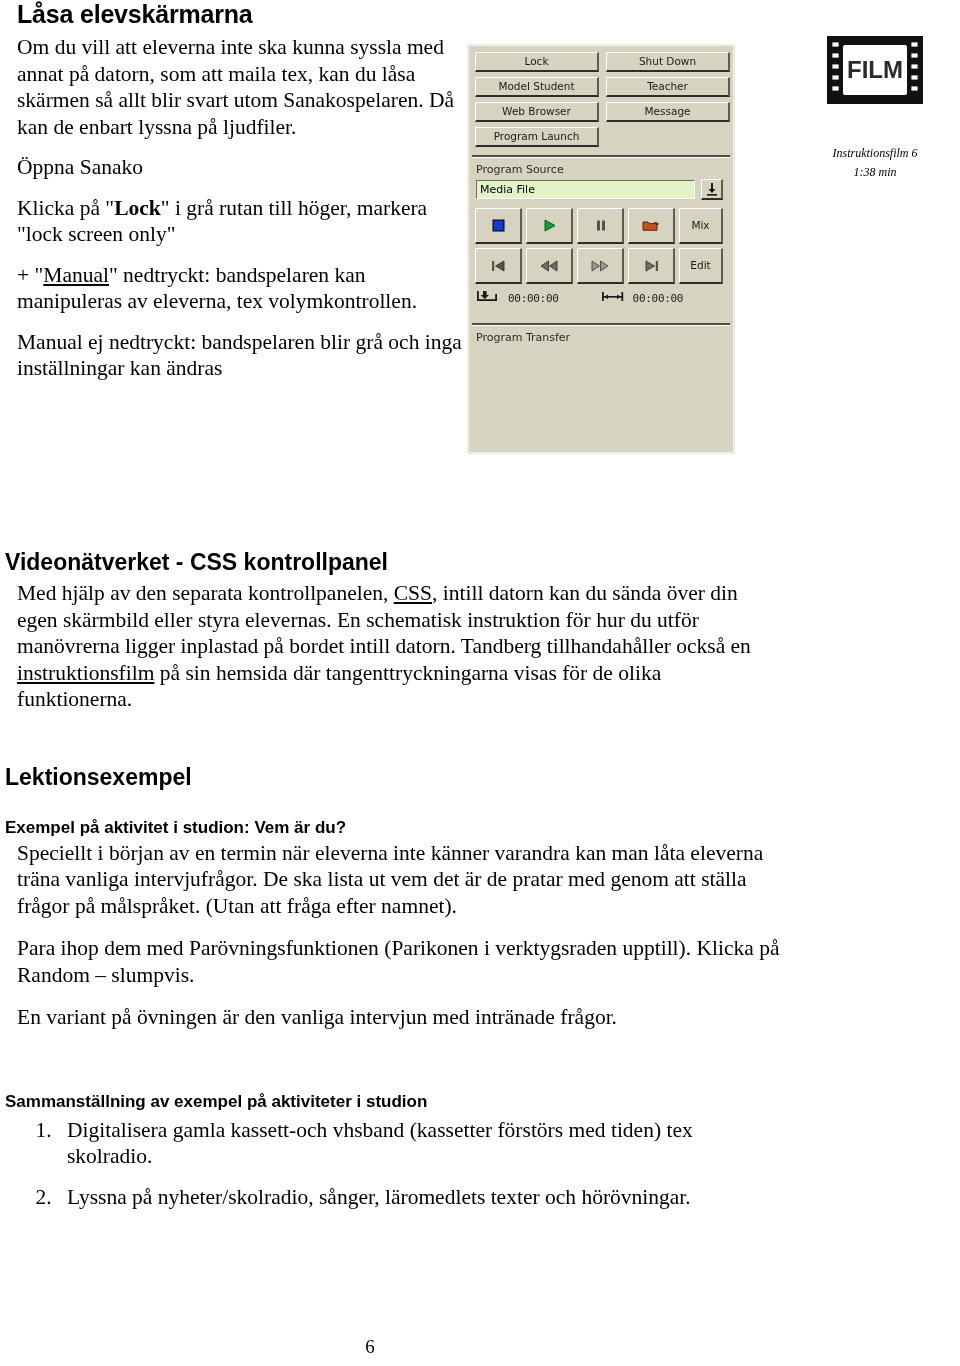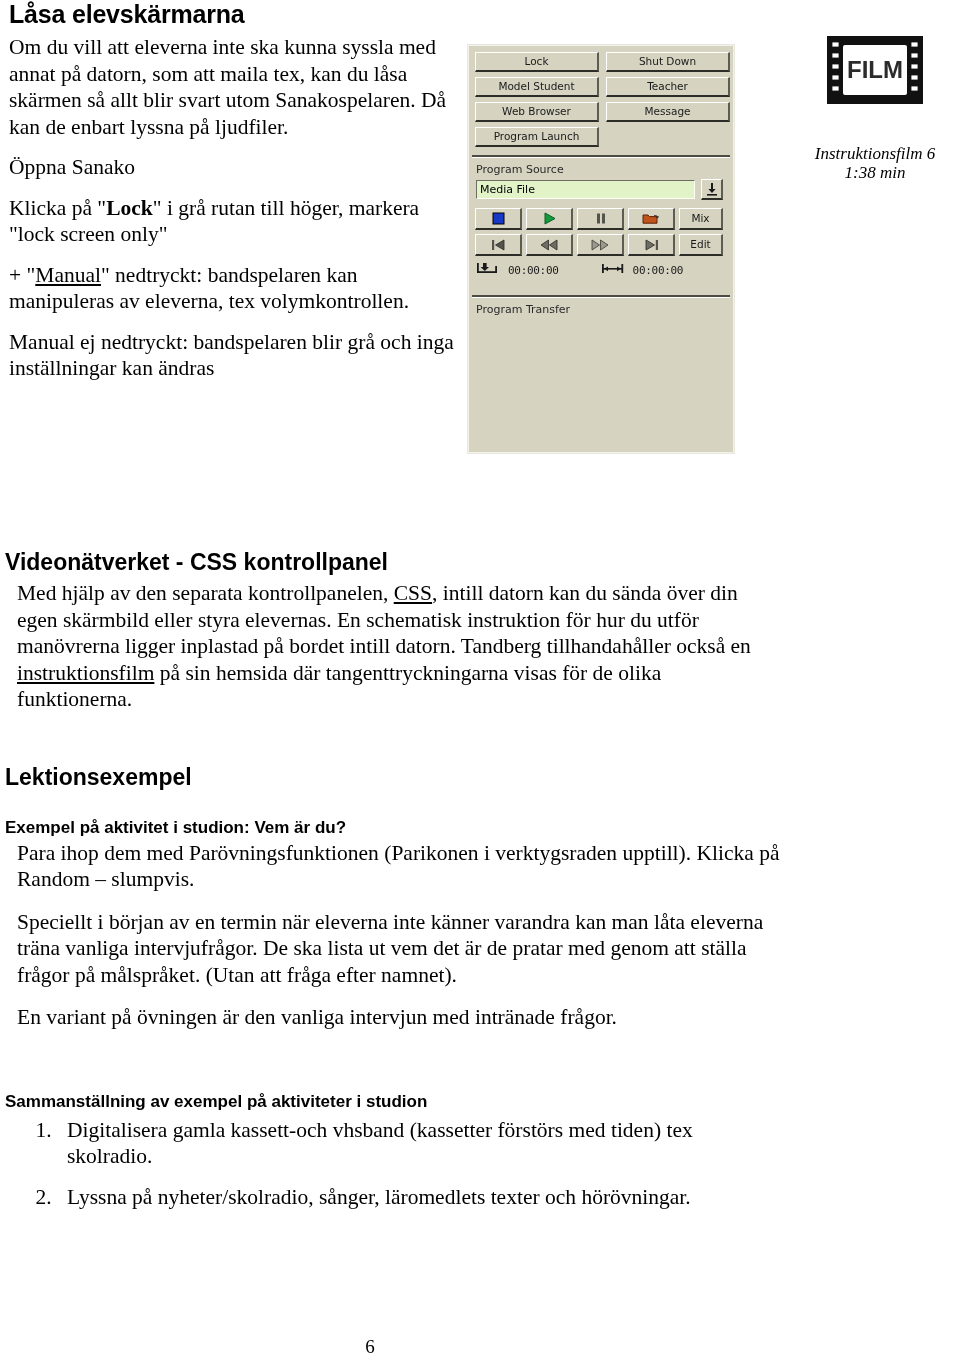--- a/index.html
+++ b/index.html
@@ -23,21 +23,21 @@
   }
   .h-sans {
     font-family: "Liberation Sans", sans-serif;
     font-weight: bold;
     color: #000;
   }
 
   
   #left-col {
     position: absolute;
-    left: 9px;
+    left: 17px;
     top: 0px;
     width: 450px;
   }
   #doc-title {
     font-size: 25px;
     line-height: 28px;
     letter-spacing: -0.2px;
     margin: 0 0 6px 0;
   }
   .para {
@@ -57,21 +57,21 @@
     text-align: center;
   }
   #film-icon-wrap {
     width: 100px;
     height: 72px;
     margin: 0 auto;
   }
   #film-caption {
     margin-top: 38px;
     font-style: italic;
-    font-size: 17px;
+    font-size: 12px;
     line-height: 19px;
     text-align: center;
   }
 
   
   #sanako-panel {
     position: absolute;
     left: 468px;
     top: 45px;
     width: 266px;
@@ -149,21 +149,21 @@
   .transport {
     padding: 8px 6px 0 6px;
   }
   .t-row {
     display: flex;
     gap: 4px;
     margin-bottom: 4px;
   }
   .t-row .win-btn {
     width: 47px;
-    height: 22px;
+    height: 36px;
   }
   .t-row .win-btn.txt { width: 44px; }
 
   .time-row {
     display: flex;
     align-items: flex-end;
     padding: 2px 6px 0 7px;
     font-family: "DejaVu Sans Mono", monospace;
     font-size: 11px;
     color: #1a1a1a;
@@ -402,22 +402,22 @@
   <div id="body-lower">
 
     <h2 class="sec-h">Videonätverket -  CSS kontrollpanel</h2>
     <p class="bodytext"><span>Med hjälp av den separata kontrollpanelen, </span><span class="u">CSS</span><span>, intill datorn kan du sända över din egen skärmbild eller styra elevernas. En schematisk instruktion för hur du utför manövrerna ligger inplastad på bordet intill datorn. Tandberg tillhandahåller också en </span><span class="u">instruktionsfilm</span><span> på sin hemsida där tangenttryckningarna visas för de olika funktionerna.</span></p>
 
     <div class="spacer-md"></div>
 
     <h2 class="sec-h">Lektionsexempel</h2>
     <div class="spacer-sm"></div>
     <h3 class="sec-sub">Exempel på aktivitet i studion: Vem är du?</h3>
+    <p class="bodytext">Speciellt i början av en termin när eleverna inte känner varandra kan man låta eleverna träna vanliga intervjufrågor. De ska lista ut  vem det är de pratar med genom att ställa frågor på målspråket. (Utan att fråga efter namnet).</p>
     <p class="bodytext">Para ihop dem med Parövningsfunktionen (Parikonen i verktygsraden upptill). Klicka på Random – slumpvis.</p>
-    <p class="bodytext">Speciellt i början av en termin när eleverna inte känner varandra kan man låta eleverna träna vanliga intervjufrågor. De ska lista ut  vem det är de pratar med genom att ställa frågor på målspråket. (Utan att fråga efter namnet).</p>
     <p class="bodytext">En variant på övningen är den vanliga intervjun med intränade frågor.</p>
 
     <div class="spacer-lg"></div>
 
     <h3 class="sec-sub">Sammanställning av exempel på aktiviteter i studion</h3>
     <ol class="numlist">
       <li>Digitalisera gamla kassett-och vhsband (kassetter förstörs med tiden) tex skolradio.</li>
       <li>Lyssna på nyheter/skolradio, sånger, läromedlets texter och hörövningar.</li>
     </ol>
   </div>

